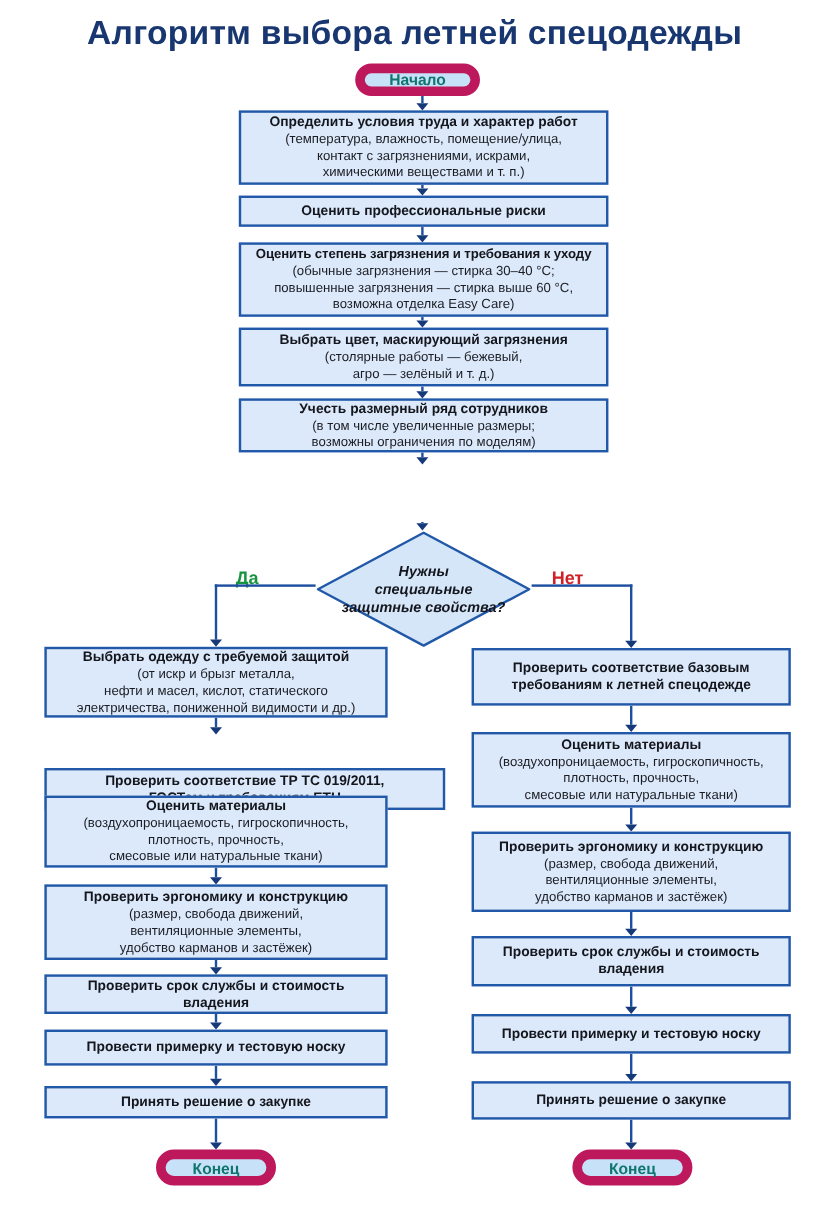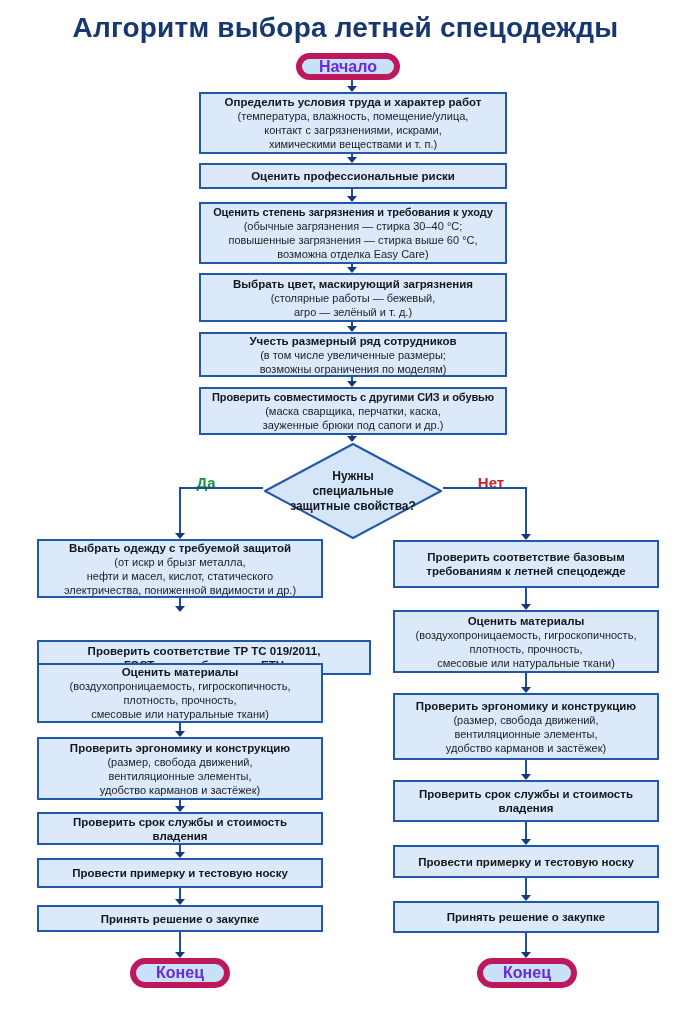--- a/index.html
+++ b/index.html
@@ -17,38 +17,38 @@
     position:absolute; box-sizing:border-box;
     background:#dce9fa; border:2px solid #2158a8;
     display:flex; flex-direction:column; align-items:center; justify-content:center;
     text-align:center; color:#14161d;
   }
   .bl { font-size:11.5px; font-weight:bold; line-height:14px; white-space:nowrap; }
   .bl.tight { font-size:11px; letter-spacing:-0.1px; }
   .rl { font-size:11px; line-height:14px; white-space:nowrap; color:#1b1d24; }
   .pill {
     position:absolute; box-sizing:border-box;
-    background:#c7e1f9; border:6px solid #be185d; border-radius:15px;
+    background:#c7e1f9; border:8px solid #be185d; border-radius:15px;
     display:flex; align-items:center; justify-content:center;
-    font-weight:bold; font-size:16px; color:#6d28d9;
+    font-weight:bold; font-size:13px; color:#0f766e;
   }
   .varrow { position:absolute; width:2px; background:#1d4fa0; }
   .varrow::after {
     content:""; position:absolute; left:-4px; bottom:-6px; width:0; height:0;
     border-left:5px solid transparent; border-right:5px solid transparent;
     border-top:6px solid #16397a;
   }
   .hline { position:absolute; height:2px; background:#1d4fa0; }
   .diamond-wrap { position:absolute; }
   .diamond-text {
     position:absolute; top:0; left:0; right:0; bottom:0;
     display:flex; flex-direction:column; align-items:center; justify-content:center;
     text-align:center;
   }
-  .dl { font-size:12px; font-weight:bold; line-height:15px; color:#14161d; white-space:nowrap; }
+  .dl { font-size:12px; font-weight:bold; line-height:15px; color:#14161d; white-space:nowrap;font-style:italic; }
   .branch-label { position:absolute; text-align:center; font-weight:bold; font-size:15px;margin-top:12px; }
   .yes { color:#189440; }
   .no  { color:#d02028; }
 </style>
 </head>
 <body>
 
 <div class="canvas">
 
   <div class="page-title">Алгоритм выбора летней спецодежды</div>
@@ -86,39 +86,34 @@
     <div class="rl">(в том числе увеличенные размеры;</div>
     <div class="rl">возможны ограничения по моделям)</div>
   </div>
 
   <div class="box" style="left:199px;top:273px;width:308px;height:49px">
     <div class="bl">Выбрать цвет, маскирующий загрязнения</div>
     <div class="rl">(столярные работы — бежевый,</div>
     <div class="rl">агро — зелёный и т. д.)</div>
   </div>
 
-  <div class="box" style="left:199px;top:387px;width:308px;height:48px">
-    <div class="bl tight">Проверить совместимость с другими СИЗ и обувью</div>
-    <div class="rl">(маска сварщика, перчатки, каска,</div>
-    <div class="rl">зауженные брюки под сапоги и др.)</div>
-  </div>
 
   <div class="diamond-wrap" style="left:263px;top:442px;width:180px;height:98px">
     <svg width="180" height="98" viewBox="0 0 180 98">
       <polygon points="90,2 178,49 90,96 2,49" fill="#d6e6f9" stroke="#2158a8" stroke-width="2" stroke-linejoin="round"></polygon>
     </svg>
     <div class="diamond-text">
       <div class="dl">Нужны</div>
       <div class="dl">специальные</div>
       <div class="dl">защитные свойства?</div>
     </div>
   </div>
 
   <div class="branch-label yes" style="left:181px;top:462px;width:50px">Да</div>
-  <div class="branch-label no" style="left:466px;top:462px;width:50px">Нет</div>
+  <div class="branch-label no" style="left:448px;top:462px;width:50px">Нет</div>
 
   <div class="hline" style="left:179px;top:487px;width:84px"></div>
   <div class="varrow" style="left:179px;top:487px;height:46px"></div>
   <div class="hline" style="left:443px;top:487px;width:84px"></div>
   <div class="varrow" style="left:525px;top:487px;height:47px"></div>
 
   <div class="varrow" style="left:179px;top:598px;height:8px"></div>
   <div class="varrow" style="left:179px;top:647px;height:10px"></div>
   <div class="varrow" style="left:179px;top:723px;height:8px"></div>
   <div class="varrow" style="left:179px;top:800px;height:6px"></div>

